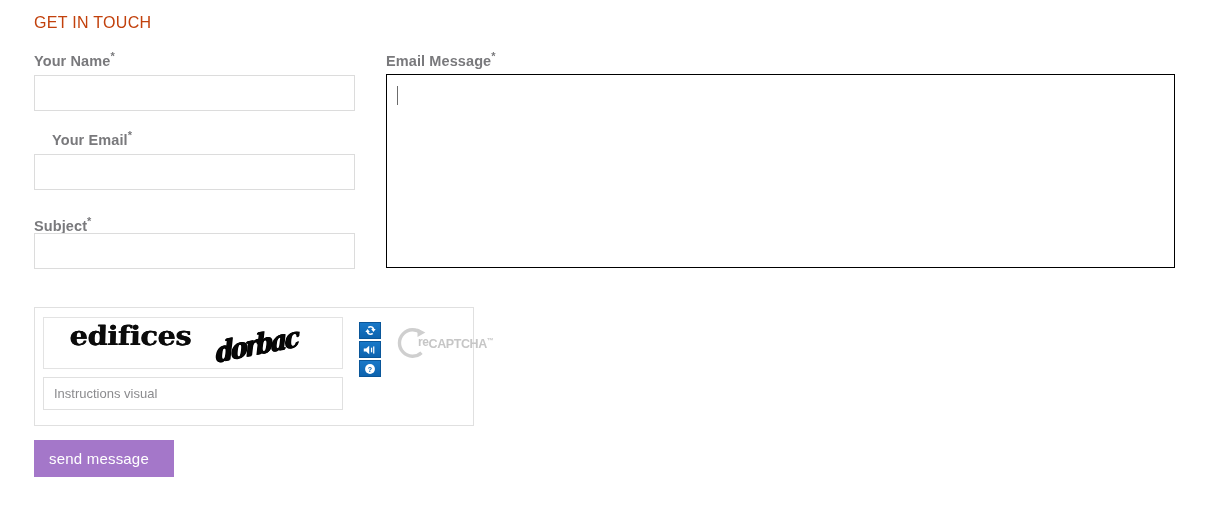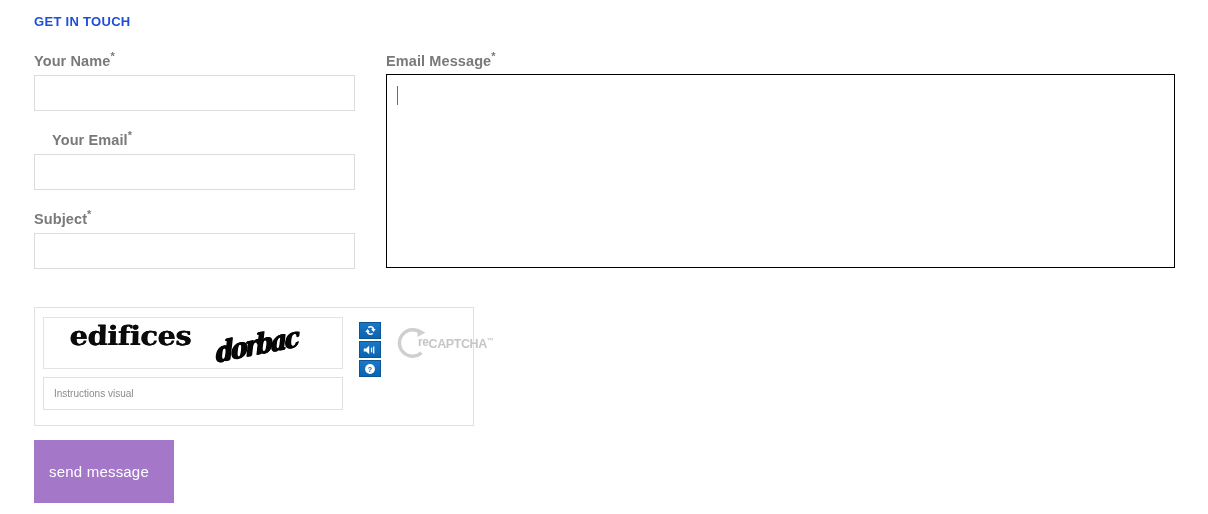--- a/index.html
+++ b/index.html
@@ -21,24 +21,24 @@
     top: 0;
     width: 1208px;
     height: 514px;
   }
 
   
   .section-title {
     position: absolute;
     left: 34px;
     top: 14px;
-    font-size: 13px;
-    font-weight: bold;
+    font-size: 16px;
+    font-weight: normal;
     letter-spacing: 0.3px;
-    color: #1d4ed8;
+    color: #c2410c;
     text-transform: uppercase;
     white-space: nowrap;
   }
 
   
   .field-label {
     position: absolute;
     font-size: 14.5px;
     color: #79797c;
     font-weight: bold;
@@ -64,21 +64,21 @@
     outline: none;
     border-radius: 0;
   }
 
   #name-input   { left: 34px; top: 75px;  width: 321px; height: 36px; }
   #email-input  { left: 34px; top: 154px; width: 321px; height: 36px; }
   #subject-input{ left: 34px; top: 233px; width: 321px; height: 36px; }
 
   #label-name    { left: 34px; top: 53px; }
   #label-email   { left: 52px; top: 132px; }
-  #label-subject { left: 34px; top: 211px; text-align: right; }
+  #label-subject { left: 34px; top: 218px; text-align: right; }
   #label-message { left: 386px; top: 53px; }
 
   
   .message-box {
     position: absolute;
     left: 386px;
     top: 74px;
     width: 789px;
     height: 194px;
     box-sizing: border-box;
@@ -207,35 +207,35 @@
   .captcha-answer {
     position: absolute;
     left: 8px;
     top: 69px;
     width: 300px;
     height: 33px;
     box-sizing: border-box;
     border: 1px solid #e0e0e0;
     background: #ffffff;
     font-family: "Liberation Sans", sans-serif;
-    font-size: 10px;
+    font-size: 13px;
     color: #444444;
     padding: 0 10px;
     outline: none;
     border-radius: 0;
   }
   .captcha-answer::placeholder { color: #8b8b8e; opacity: 1; }
 
   
   .send-button {
     position: absolute;
     left: 34px;
     top: 440px;
     width: 140px;
-    height: 63px;
+    height: 37px;
     background: #a477c9;
     border: none;
     color: #ffffff;
     font-family: "Liberation Sans", sans-serif;
     font-size: 15px;
     letter-spacing: 0.2px;
     text-align: left;
     padding-left: 15px;
     cursor: pointer;
     border-radius: 0;

